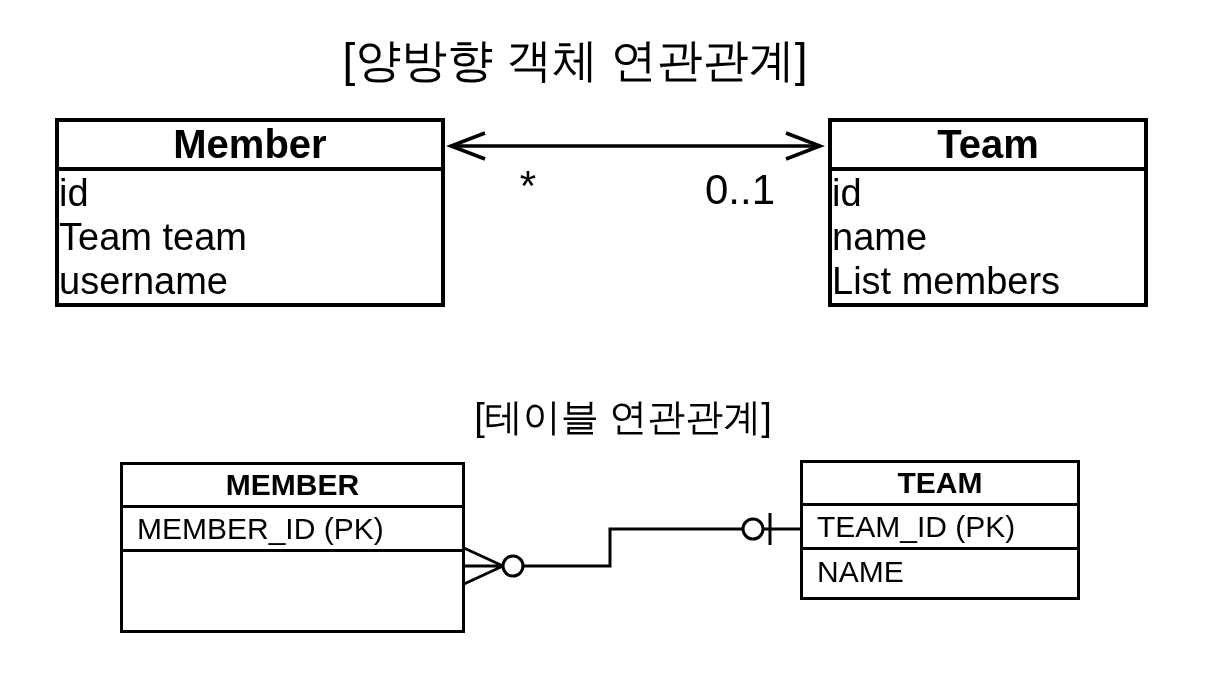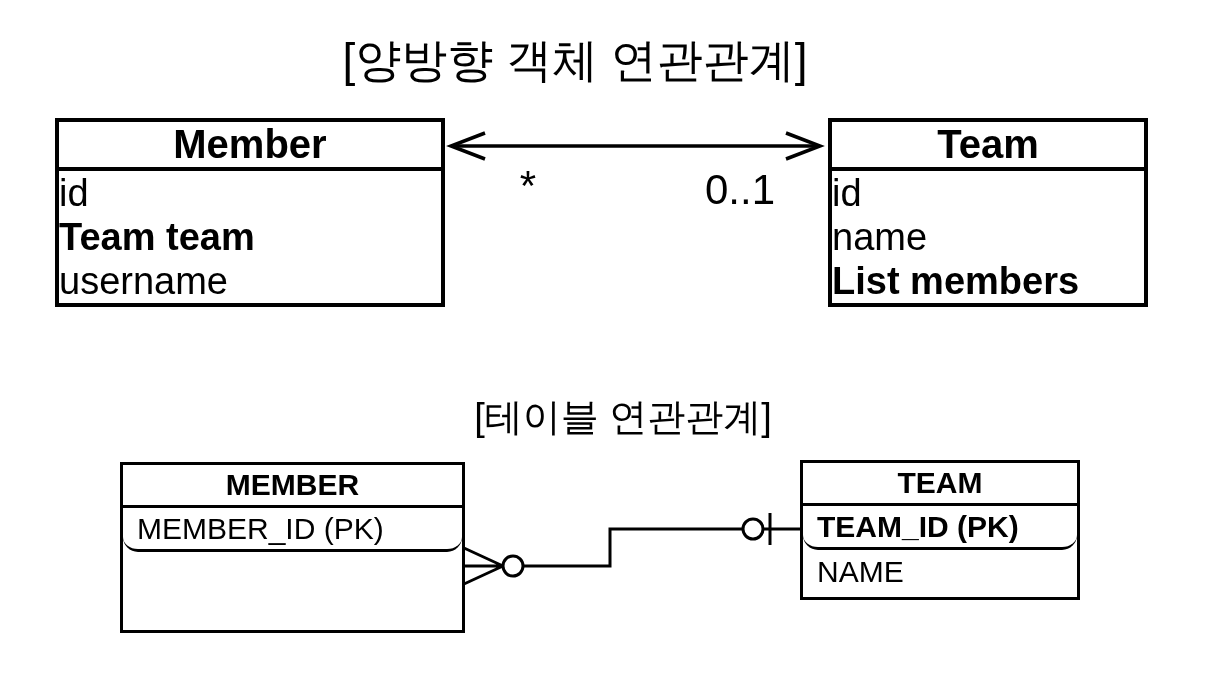--- a/index.html
+++ b/index.html
@@ -16,39 +16,39 @@
     position:absolute; box-sizing:border-box; border:4px solid #000; background:#fff;
   }
   .class-box .cls-hdr {
     height:45px; border-bottom:4px solid #000;
     display:flex; align-items:center; justify-content:center;
     font-weight:bold; font-size:40px;
   }
   .class-box .cls-body { font-size:38px; line-height:44px; }
   .member-class { left:55px; top:118px; width:390px; height:189px; }
   .team-class   { left:828px; top:118px; width:320px; height:189px; }
-  .bold { font-weight:bold; }
+  .bold { font-weight:normal; }
 
   
   .mult { position:absolute; font-size:42px; text-align:center; }
   .mult-left  { left:498px; top:162px; width:60px; }
   .mult-right { left:685px; top:166px; width:110px;text-align:center; }
 
   
   .tbl {
     position:absolute; box-sizing:border-box; border:3px solid #000; background:#fff;
     font-size:30px;
   }
   .tbl .tbl-hdr {
     height:40px; border-bottom:3px solid #000;
     display:flex; align-items:center; justify-content:center; font-weight:bold;
   }
   .tbl .tbl-row {
     height:44px; border-bottom:3px solid #000;
-    display:flex; align-items:center; padding-left:14px; box-sizing:border-box;border-radius:15px;
+    display:flex; align-items:center; padding-left:14px; box-sizing:border-box;
   }
   .tbl .tbl-row.no-border { border-bottom:none; }
   .tbl .tbl-grp { padding:2px 0 0 14px; line-height:37px; }
   .member-table { left:120px; top:462px; width:345px; height:171px; }
   .team-table   { left:800px; top:460px; width:280px; height:140px; }
 
   .overlay { position:absolute; left:0; top:0; pointer-events:none; }
 </style>
 </head>
 <body>

